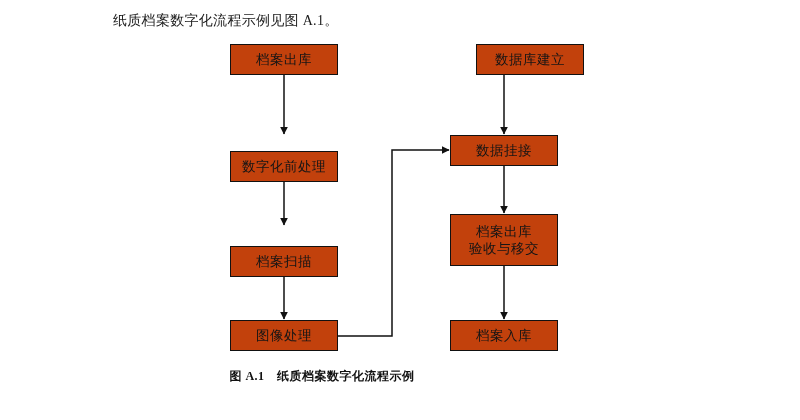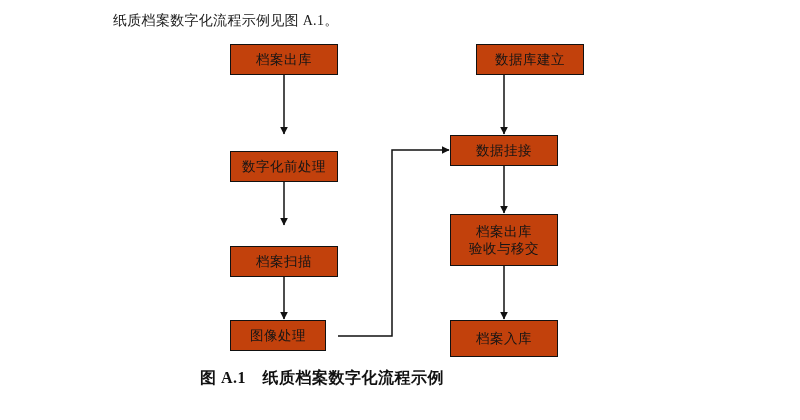--- a/index.html
+++ b/index.html
@@ -31,21 +31,21 @@
     letter-spacing: 0.3px;
     color: #1a1a1a;
     white-space: nowrap;
   }
   .figure-caption {
     position: absolute;
     left: 0;
     top: 368px;
     width: 644px;
     text-align: center;
-    font-size: 16px;
+    font-size: 12px;
     font-weight: bold;
     letter-spacing: 0.5px;
     color: #111111;
   }
   #flow-svg {
     position: absolute;
     left: 0;
     top: 0;
     width: 800px;
     height: 420px;
@@ -115,23 +115,23 @@
 
   <div class="node-box" style="left:230px; top:226px; width:108px; height:31px;margin-top:20px;">
     <span class="node-line">档案扫描</span>
   </div>
 
   <div class="node-box" style="left:450px; top:214px; width:108px; height:52px;">
     <span class="node-line">档案出库</span>
     <span class="node-line">验收与移交</span>
   </div>
 
-  <div class="node-box" style="left:230px; top:320px; width:96px; height:31px;">
+  <div class="node-box" style="left:230px; top:320px; width:108px; height:31px;">
     <span class="node-line">图像处理</span>
   </div>
 
-  <div class="node-box" style="left:450px; top:320px; width:108px; height:37px;">
+  <div class="node-box" style="left:450px; top:320px; width:108px; height:31px;">
     <span class="node-line">档案入库</span>
   </div>
 
   <div class="figure-caption">图 A.1　纸质档案数字化流程示例</div>
 
 </div>
 
 </body></html>

